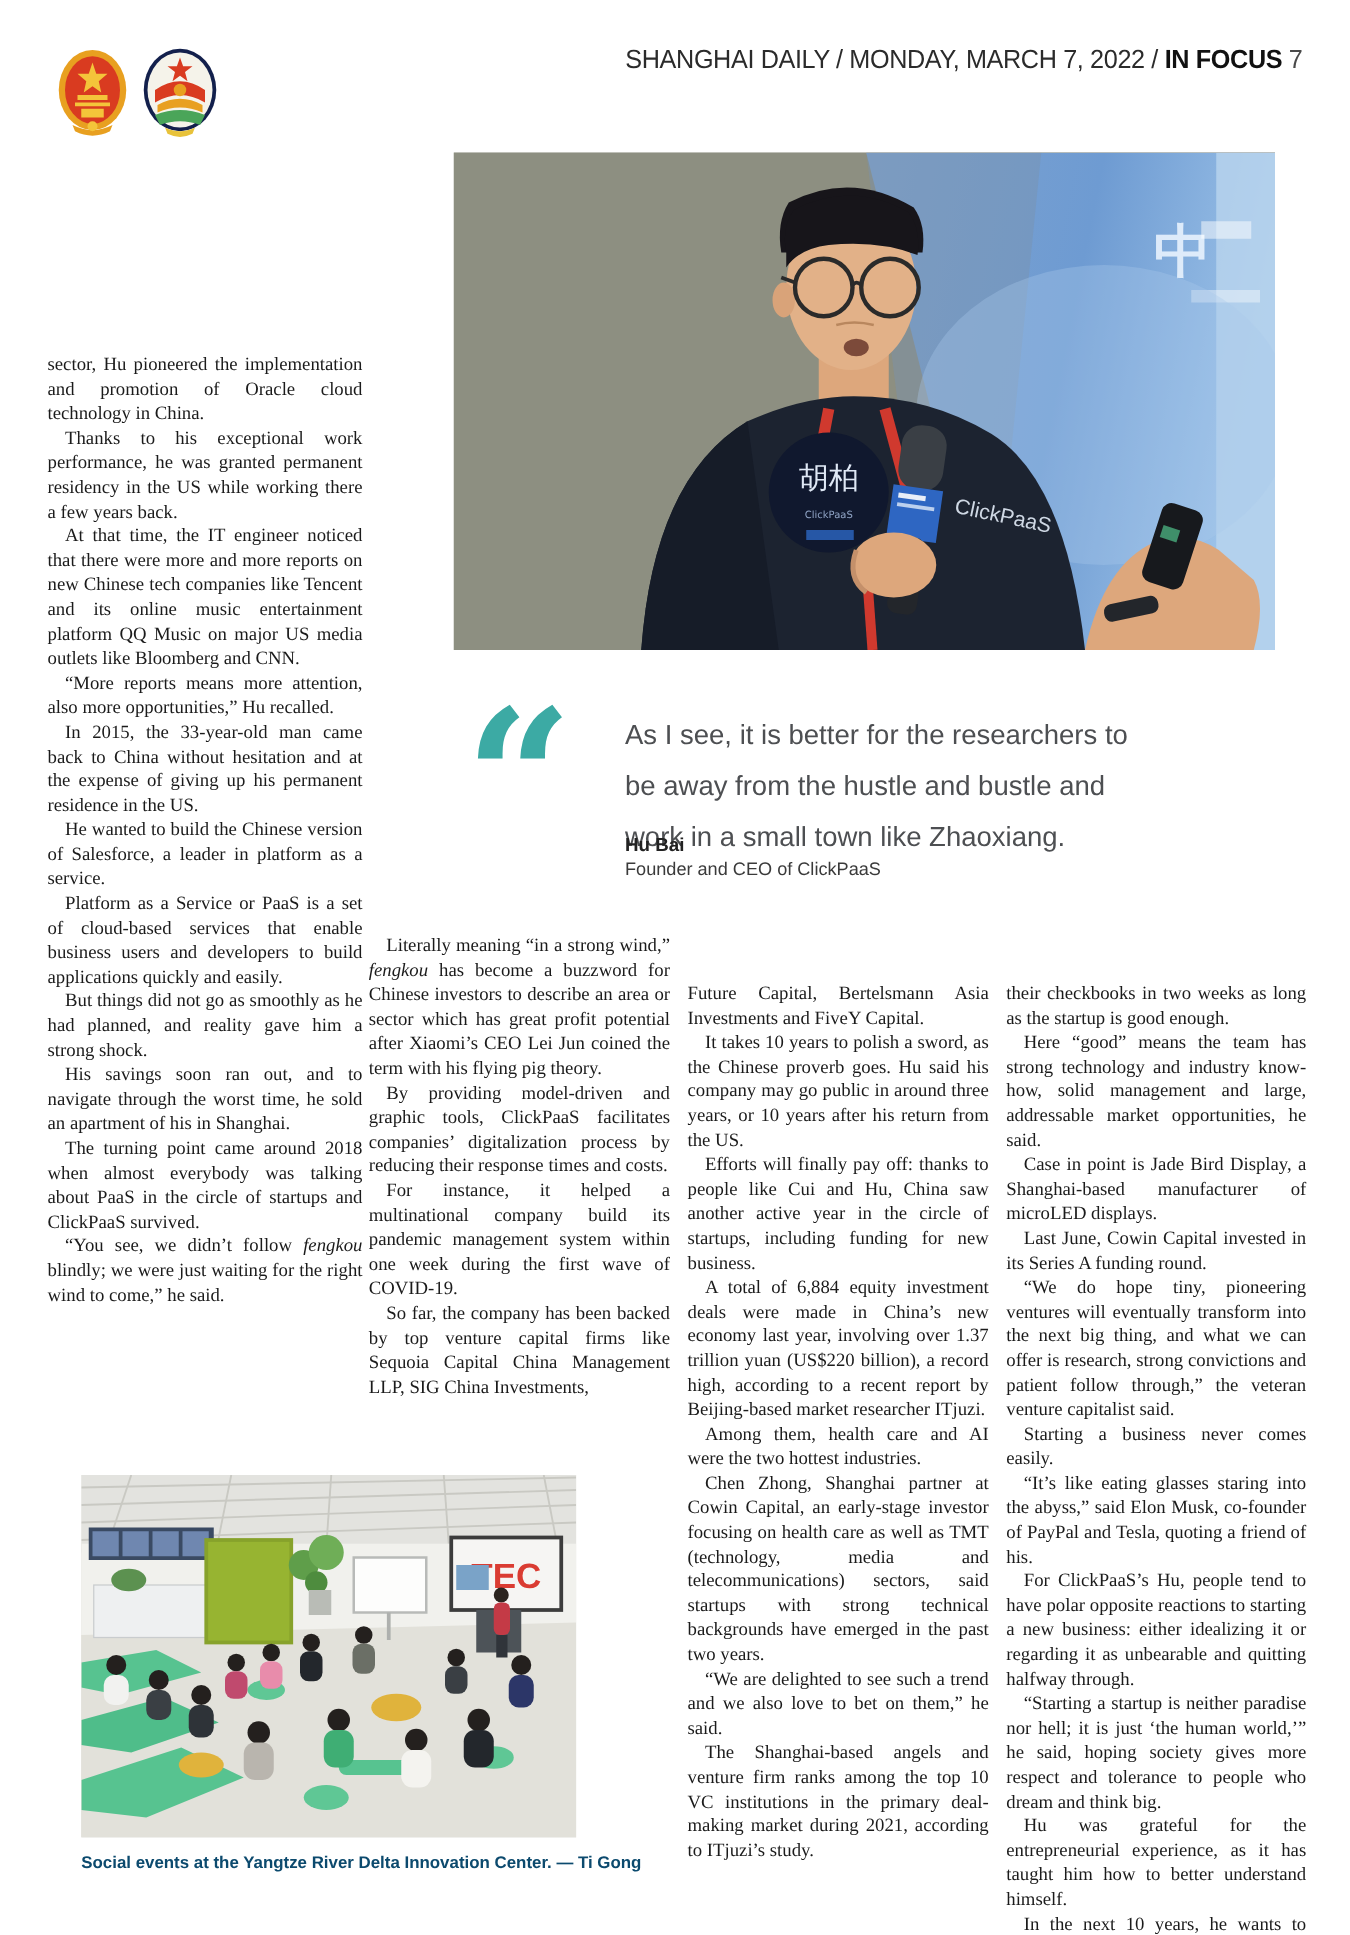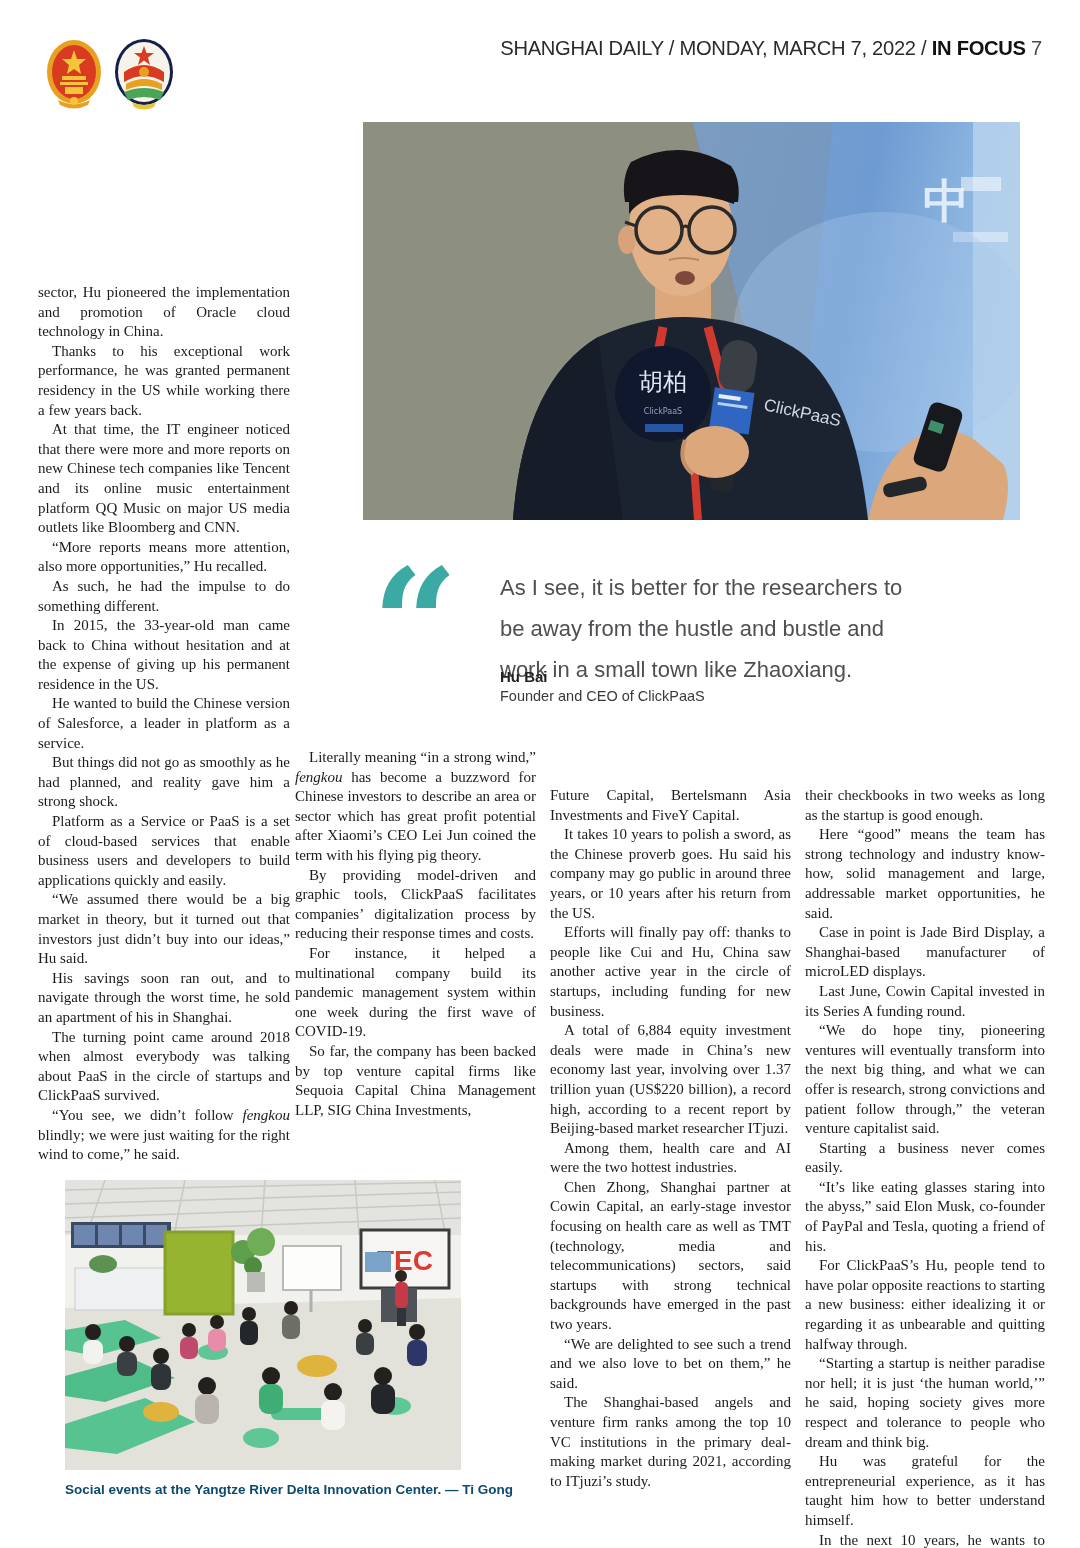--- a/index.html
+++ b/index.html
@@ -189,26 +189,24 @@
   <div class="quote-mark" id="quoteMark" style="color: rgb(60, 170, 164);">“</div>
   <div class="quote-text">As I see, it is better for the researchers to be away from the hustle and bustle and work in a small town like Zhaoxiang.</div>
   <div class="quote-author">Hu Bai</div>
   <div class="quote-role">Founder and CEO of ClickPaaS</div>
 
   <div class="col col-1">
       <p class="no-indent">sector, Hu pioneered the implementation and promotion of Oracle cloud technology in China.</p>
       <p>Thanks to his exceptional work performance, he was granted permanent residency in the US while working there a few years back.</p>
       <p>At that time, the IT engineer noticed that there were more and more reports on new Chinese tech companies like Tencent and its online music entertainment platform QQ Music on major US media outlets like Bloomberg and CNN.</p>
       <p>“More reports means more attention, also more opportunities,” Hu recalled.</p>
-      <p>As such, he had the impulse to do something different.</p>
       <p>In 2015, the 33-year-old man came back to China without hesitation and at the expense of giving up his permanent residence in the US.</p>
       <p>He wanted to build the Chinese version of Salesforce, a leader in platform as a service.</p>
+      <p>Platform as a Service or PaaS is a set of cloud-based services that enable business users and developers to build applications quickly and easily.</p>
       <p>But things did not go as smoothly as he had planned, and reality gave him a strong shock.</p>
-      <p>Platform as a Service or PaaS is a set of cloud-based services that enable business users and developers to build applications quickly and easily.</p>
-      <p>“We assumed there would be a big market in theory, but it turned out that investors just didn’t buy into our ideas,” Hu said.</p>
       <p>His savings soon ran out, and to navigate through the worst time, he sold an apartment of his in Shanghai.</p>
       <p>The turning point came around 2018 when almost everybody was talking about PaaS in the circle of startups and ClickPaaS survived.</p>
       <p>“You see, we didn’t follow <span class="ital">fengkou</span> blindly; we were just waiting for the right wind to come,” he said.</p>
     </div>
   <div class="col col-2">
       <p>Literally meaning “in a strong wind,” <span class="ital">fengkou</span> has become a buzzword for Chinese investors to describe an area or sector which has great profit potential after Xiaomi’s CEO Lei Jun coined the term with his flying pig theory.</p>
       <p>By providing model-driven and graphic tools, ClickPaaS facilitates companies’ digitalization process by reducing their response times and costs.</p>
       <p>For instance, it helped a multinational company build its pandemic management system within one week during the first wave of COVID-19.</p>
       <p>So far, the company has been backed by top venture capital firms like Sequoia Capital China Management LLP, SIG China Investments,</p>
     </div>

